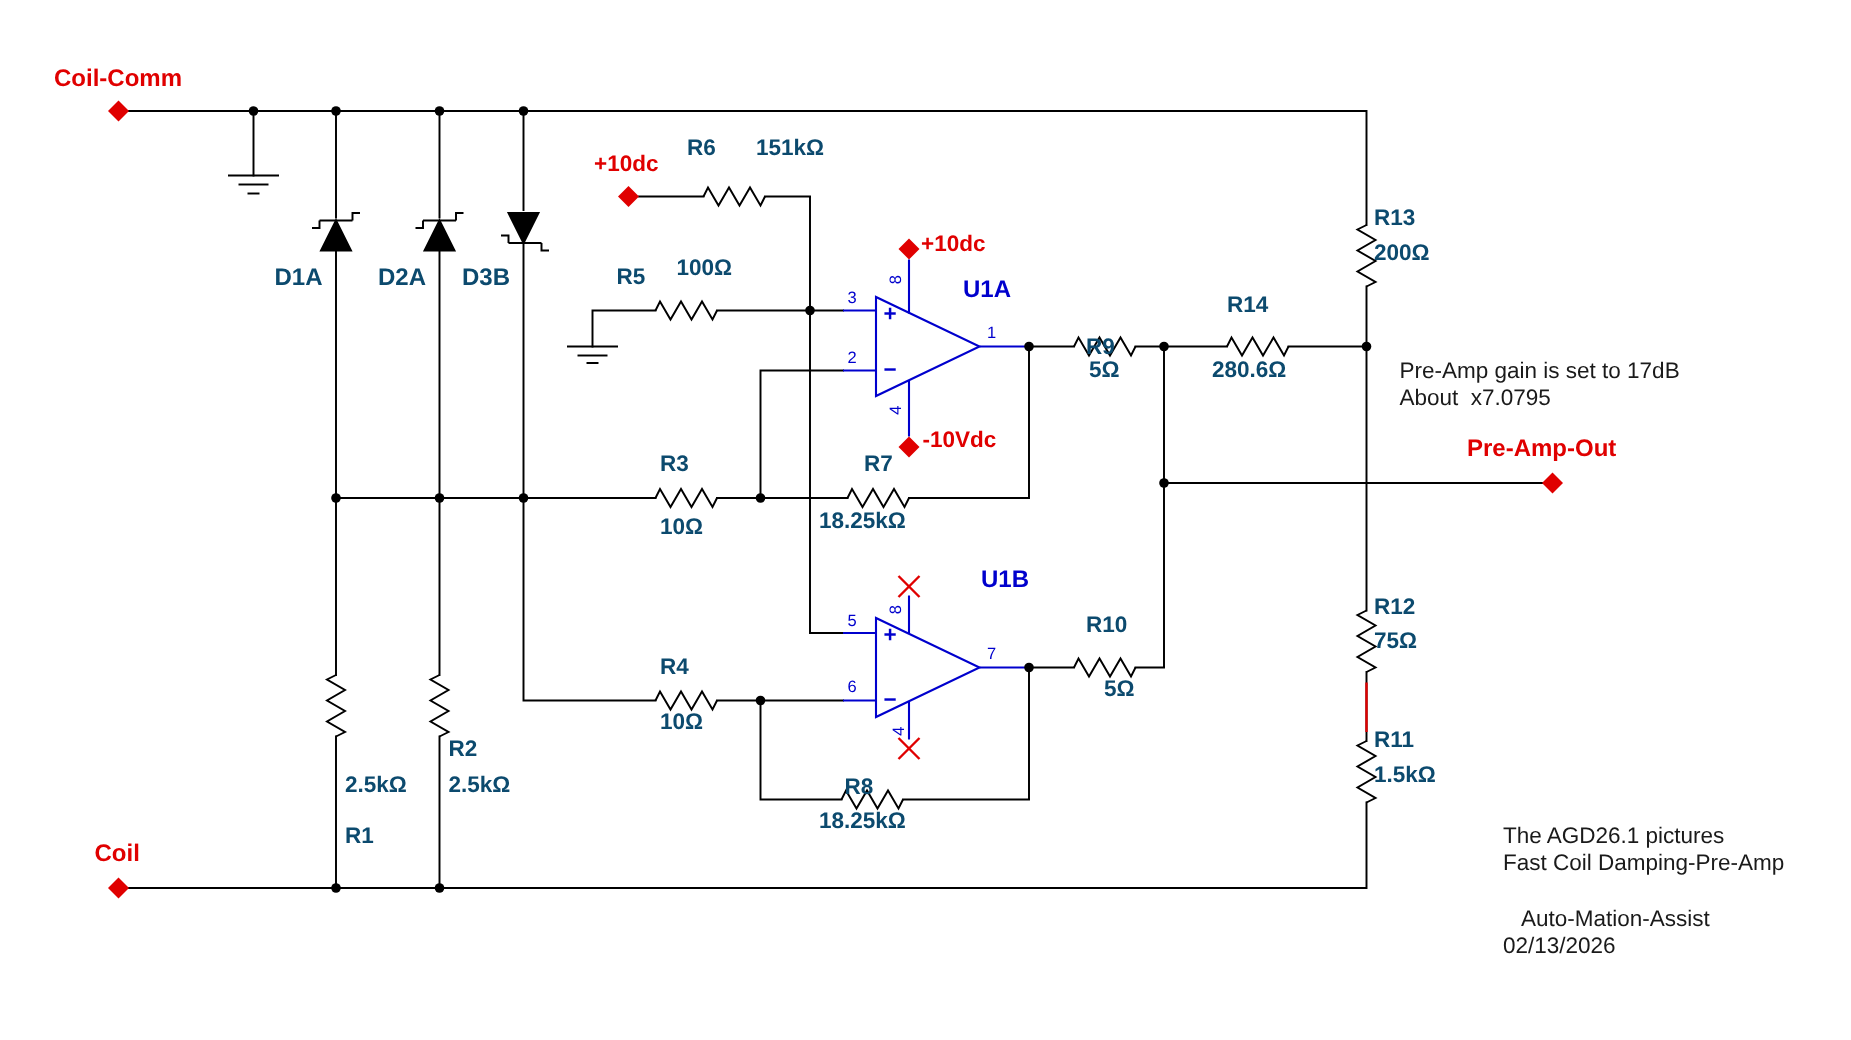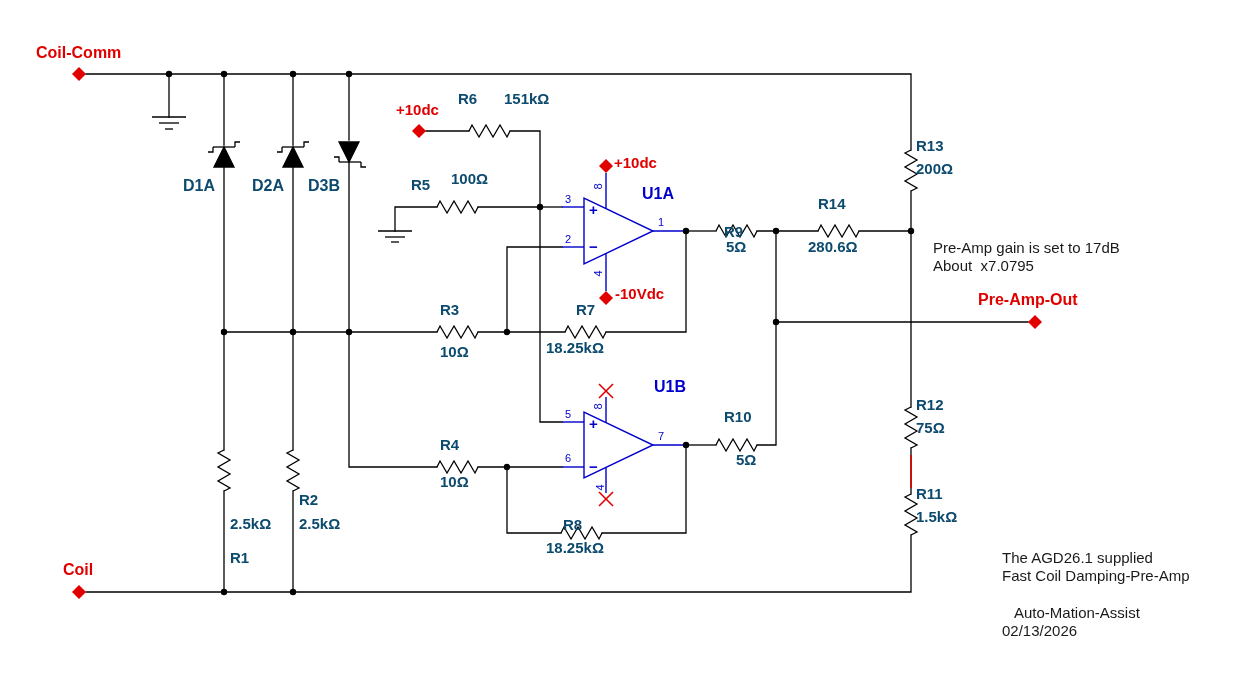--- a/index.html
+++ b/index.html
@@ -225,18 +225,18 @@
 <span class="lbl" style="left:916px;top:420px;">75Ω</span>
 <span class="lbl" style="left:916px;top:486px;">R11</span>
 <span class="lbl" style="left:916px;top:509px;">1.5kΩ</span>
 <span class="lbl" style="left:230px;top:516px;margin-top:34px;">R1</span>
 <span class="lbl" style="left:230px;top:516px;">2.5kΩ</span>
 <span class="lbl" style="left:299px;top:492px;">R2</span>
 <span class="lbl" style="left:299px;top:516px;">2.5kΩ</span>
 
 <span class="note" style="left:933px;top:240px;">Pre-Amp gain is set to 17dB</span>
 <span class="note" style="left:933px;top:258px;">About  x7.0795</span>
-<span class="note" style="left:1002px;top:550px;">The AGD26.1 supplied</span>
+<span class="note" style="left:1002px;top:550px;">The AGD26.1 pictures</span>
 <span class="note" style="left:1002px;top:568px;">Fast Coil Damping-Pre-Amp</span>
 <span class="note" style="left:1002px;top:605px;margin-left:12px;">Auto-Mation-Assist</span>
 <span class="note" style="left:1002px;top:623px;">02/13/2026</span>
 
 </div>
 
 </body></html>

